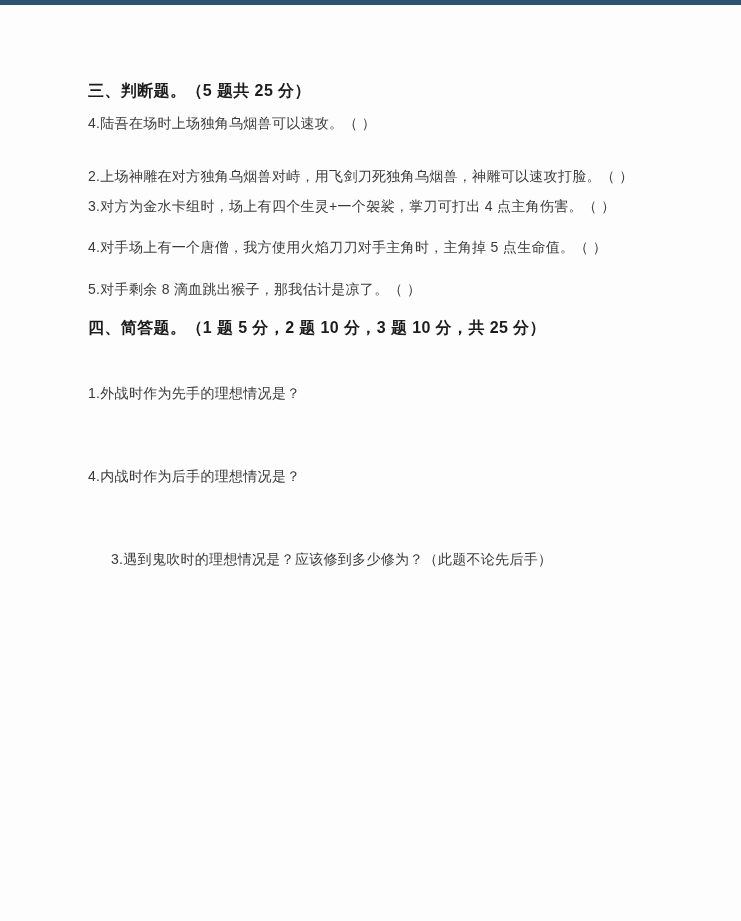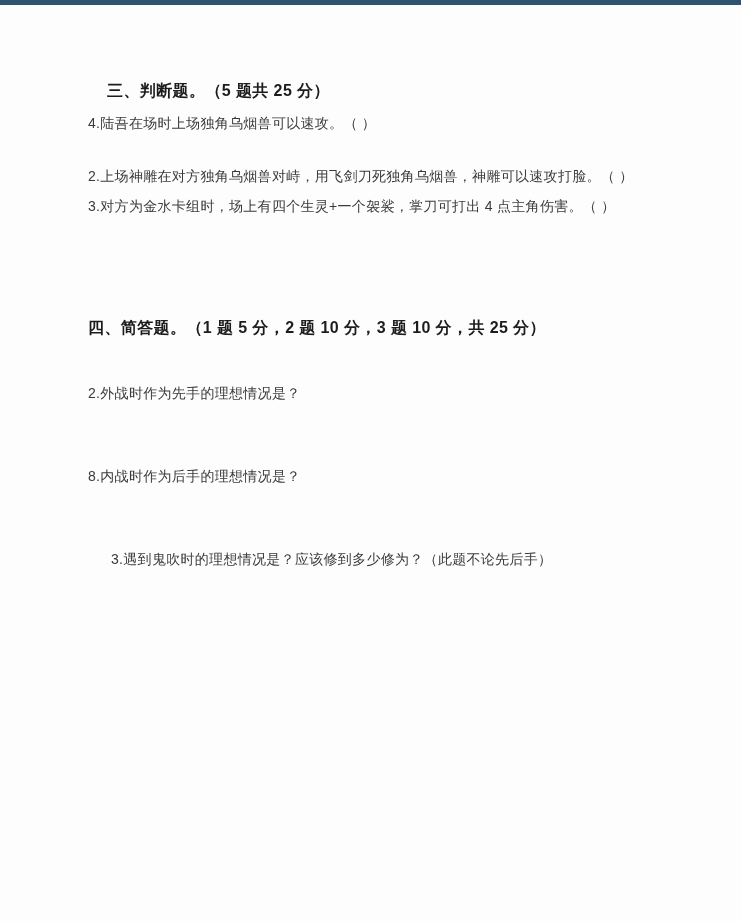--- a/index.html
+++ b/index.html
@@ -43,31 +43,33 @@
     letter-spacing: 0.3px;
   }
 </style>
 </head>
 <body>
 
 <div class="page">
 
   <div class="top-bar"></div>
 
-  <h2 class="line heading" style="top: 81px; margin-left: 19px;">三、判断题。（5 题共 25 分）</h2>
+  <h2 class="line heading" style="top: 81px;">三、判断题。（5 题共 25 分）</h2>
 
   <p class="line question" style="top: 115px;">4.陆吾在场时上场独角乌烟兽可以速攻。（ ）</p>
 
   <p class="line question" style="top: 168px;">2.上场神雕在对方独角乌烟兽对峙，用飞剑刀死独角乌烟兽，神雕可以速攻打脸。（ ）</p>
 
   <p class="line question" style="top: 198px;">3.对方为金水卡组时，场上有四个生灵+一个袈裟，掌刀可打出 4 点主角伤害。（ ）</p>
 
+  <p class="line question" style="top: 239px;">4.对手场上有一个唐僧，我方使用火焰刀刀对手主角时，主角掉 5 点生命值。（ ）</p>
 
+  <p class="line question" style="top: 281px;">5.对手剩余 8 滴血跳出猴子，那我估计是凉了。（ ）</p>
 
   <h2 class="line heading" style="top: 318px;">四、简答题。（1 题 5 分，2 题 10 分，3 题 10 分，共 25 分）</h2>
 
-  <p class="line question" style="top: 385px;">2.外战时作为先手的理想情况是？</p>
+  <p class="line question" style="top: 385px;">1.外战时作为先手的理想情况是？</p>
 
-  <p class="line question" style="top: 468px;">8.内战时作为后手的理想情况是？</p>
+  <p class="line question" style="top: 468px;">4.内战时作为后手的理想情况是？</p>
 
   <p class="line question" style="top: 551px; margin-left: 23px;">3.遇到鬼吹时的理想情况是？应该修到多少修为？（此题不论先后手）</p>
 
 </div>
 
 </body></html>

